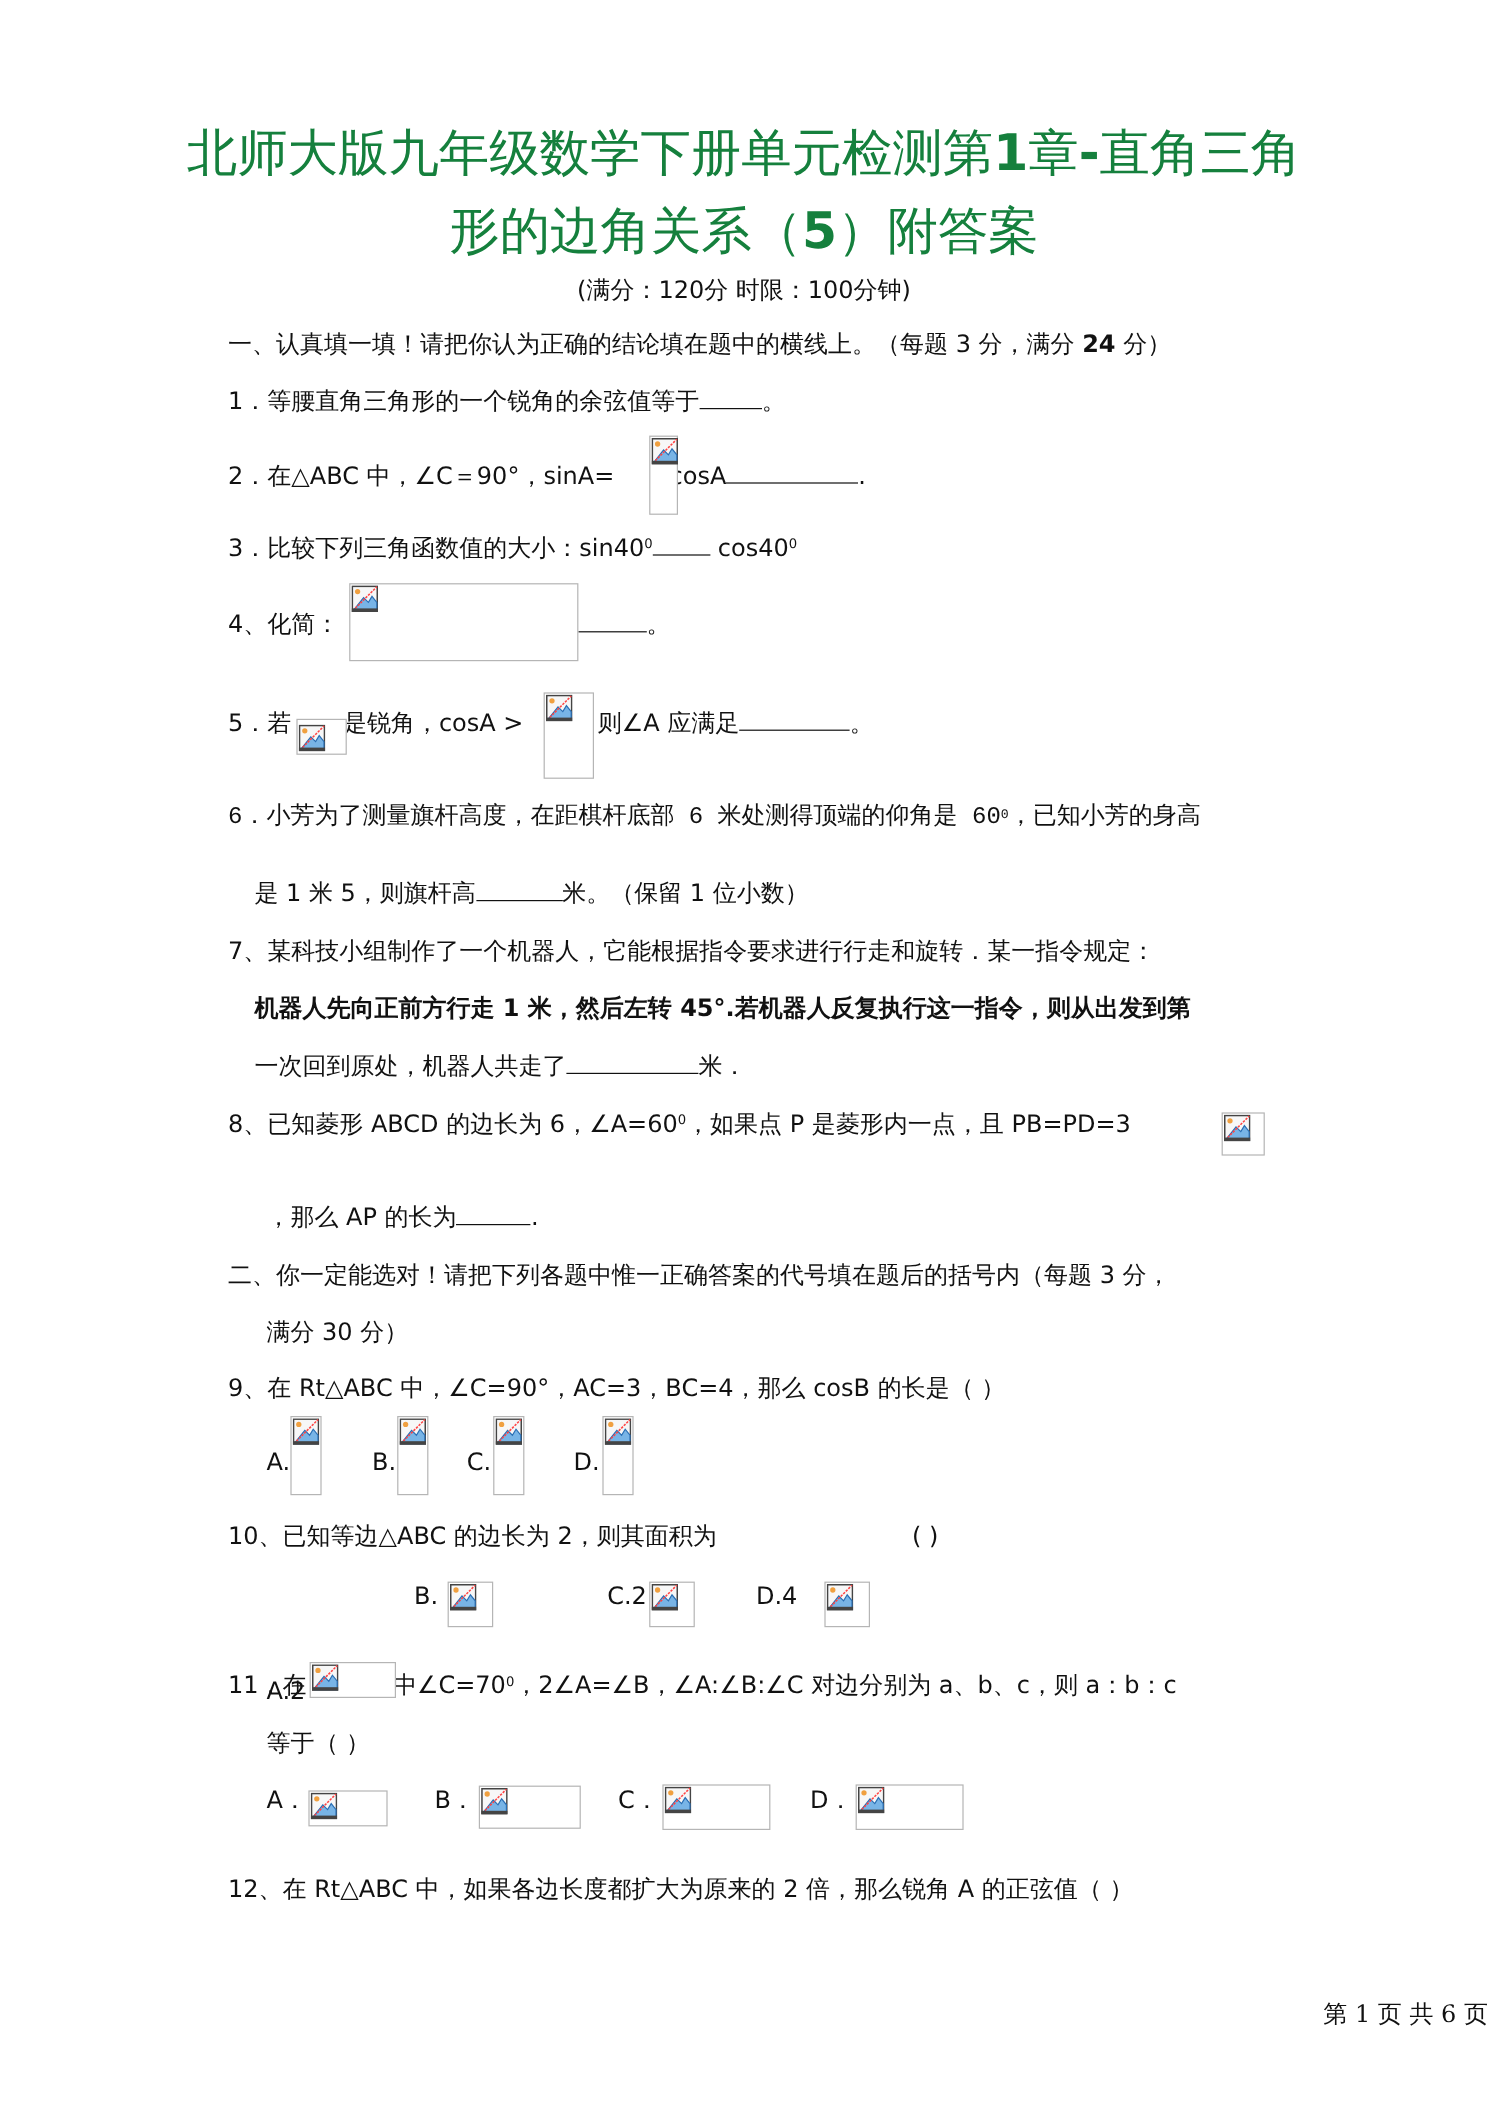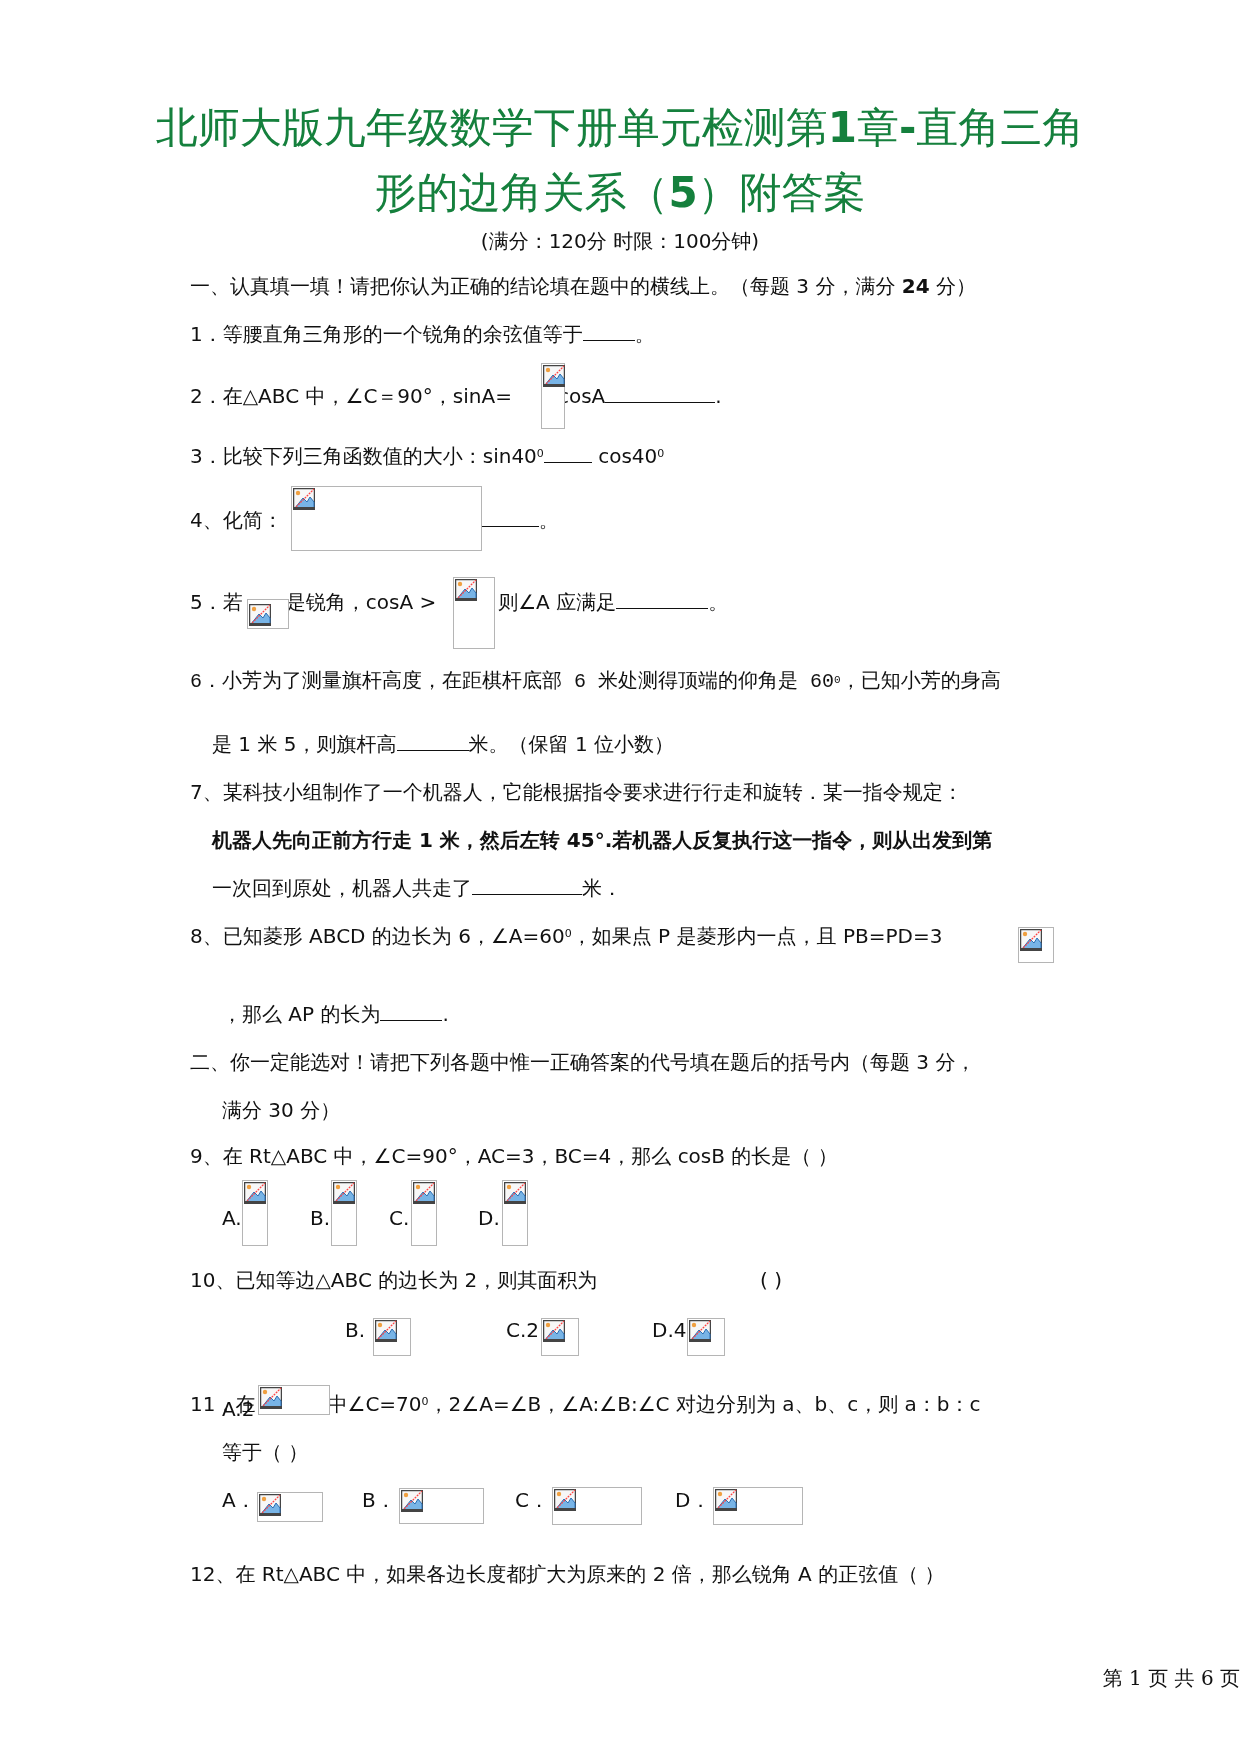--- a/index.html
+++ b/index.html
@@ -163,21 +163,21 @@
     <svg class="ico">
       <use href="#broken"></use>
     </svg>
   </div>
 <div class="line" style="top:1316px;left:506px;"><span>C.2</span></div>
 <div class="img" style="left:541px;top:1318px;width:38px;height:38px;">
     <svg class="ico">
       <use href="#broken"></use>
     </svg>
   </div>
-<div class="line" style="top:1316px;left:652px;"><span>D.4</span></div>
+<div class="line" style="top:1316px;left:630px;"><span>D.4</span></div>
 <div class="img" style="left:687px;top:1318px;width:38px;height:38px;">
     <svg class="ico">
       <use href="#broken"></use>
     </svg>
   </div>
 
 <div class="line" style="top:1390px;">
   <span>11．在</span><span style="display:inline-block;width:72px;"></span><span>中∠C=70</span><sup>0</sup><span>，2∠A=∠B，∠A:∠B:∠C 对边分别为 a、b、c，则 a：b：c</span>
 </div>
 <div class="img" style="left:258px;top:1385px;width:72px;height:30px;">

